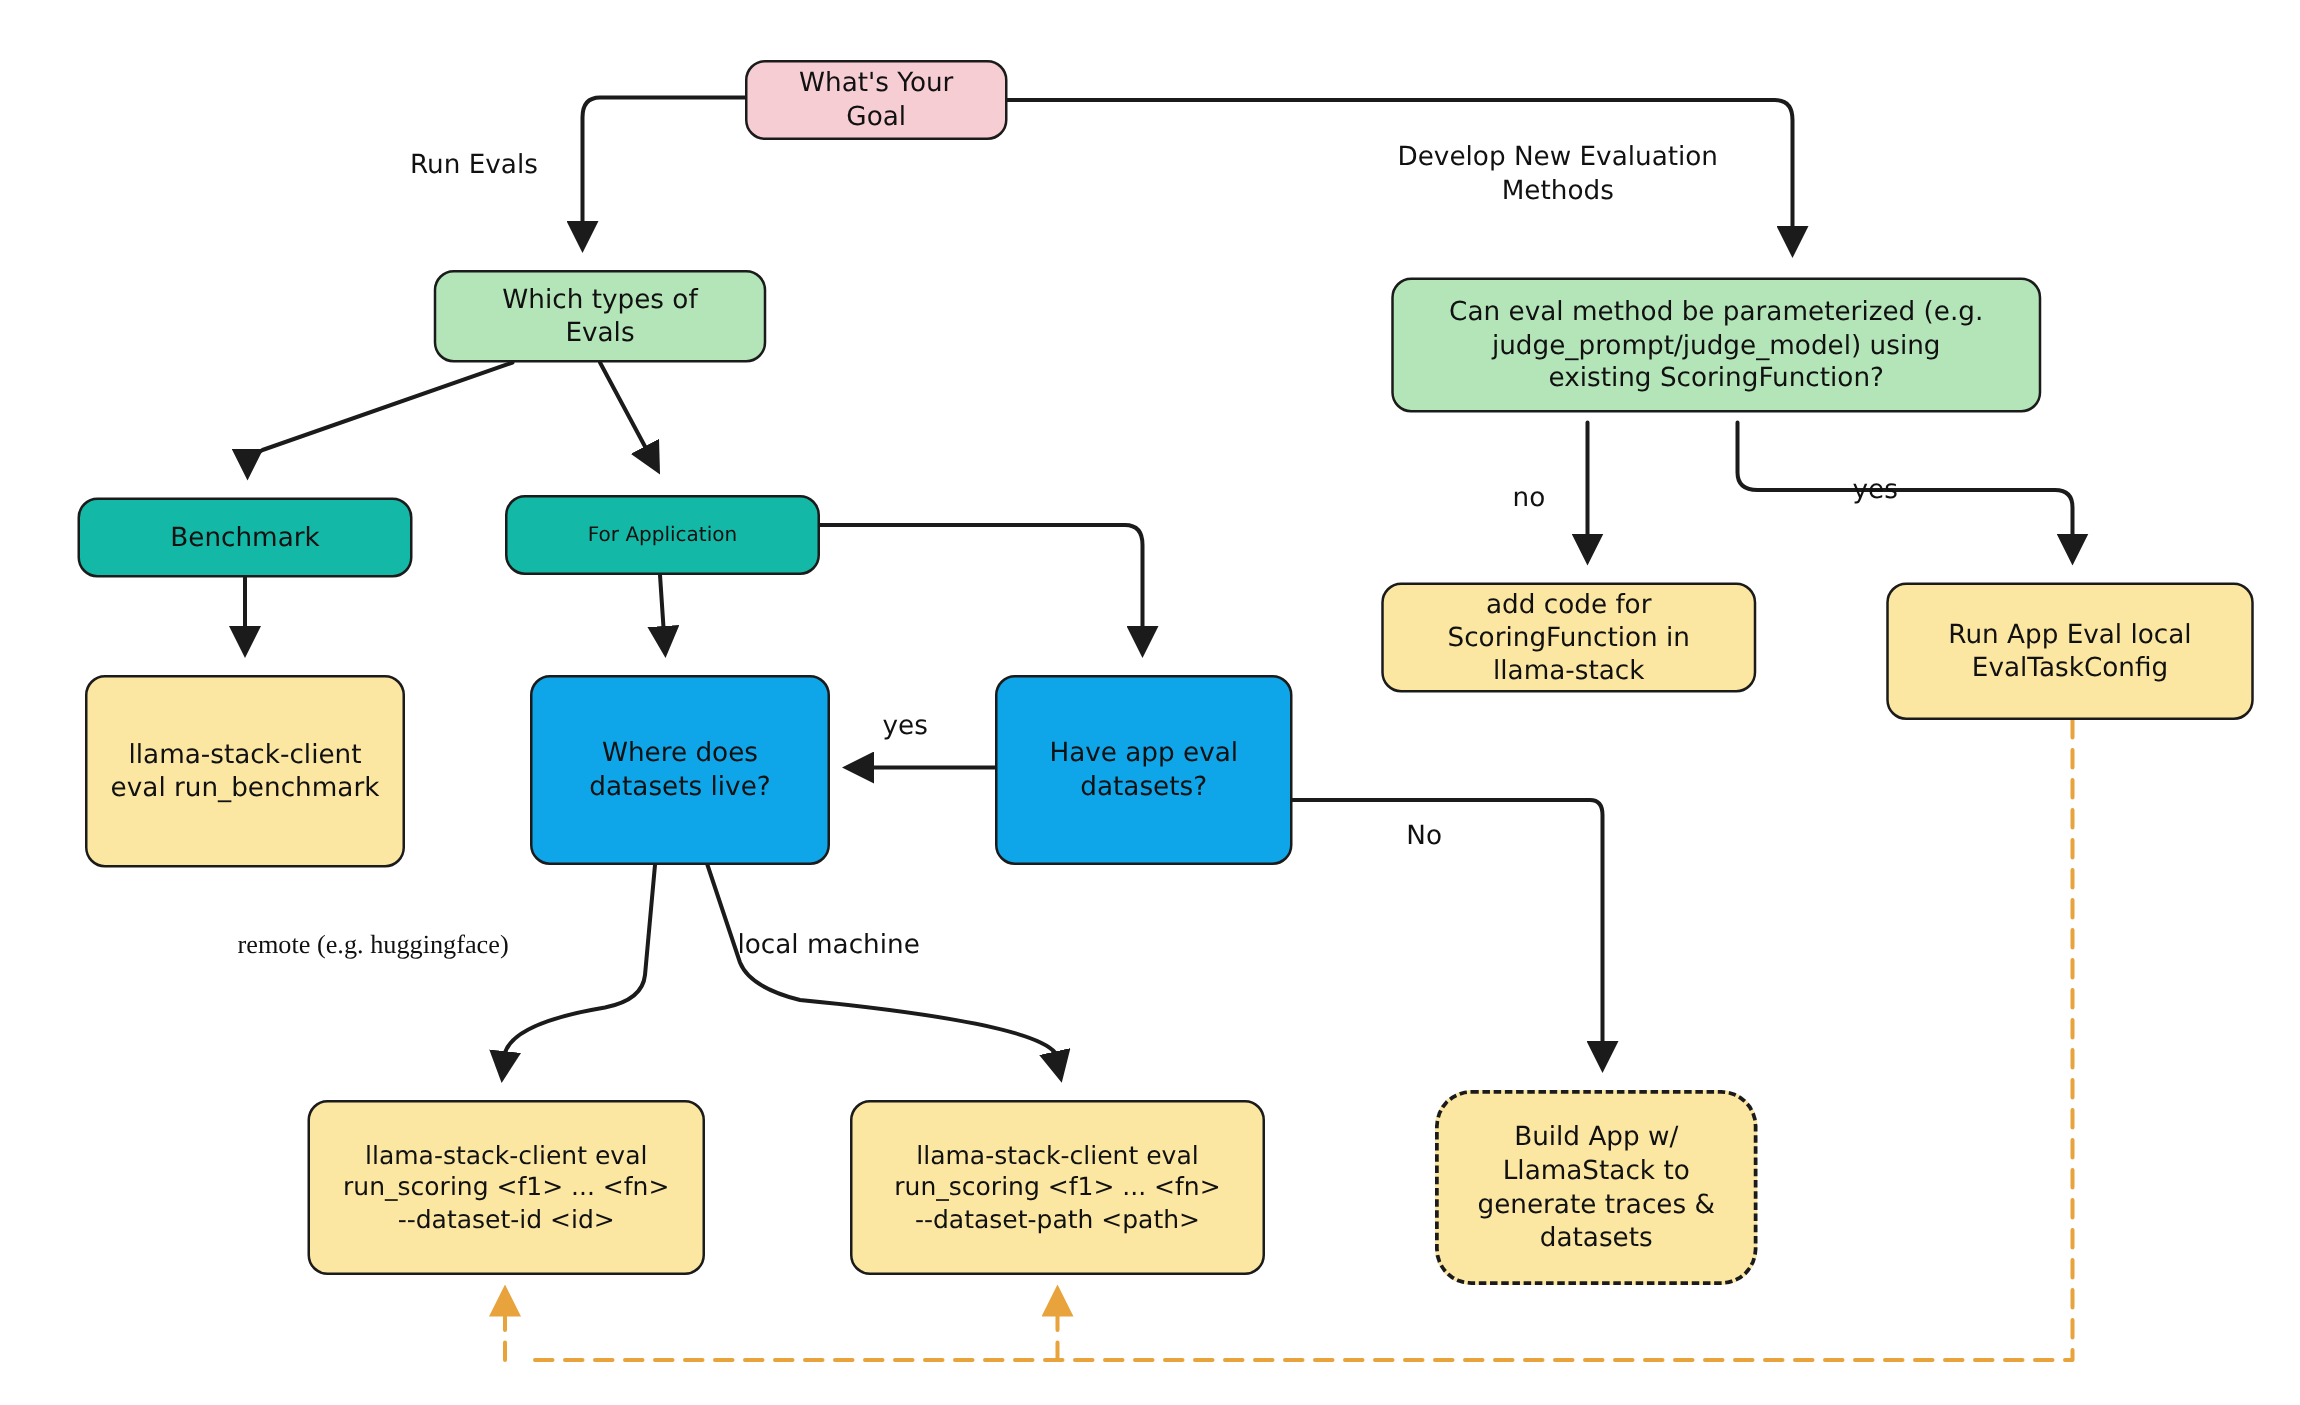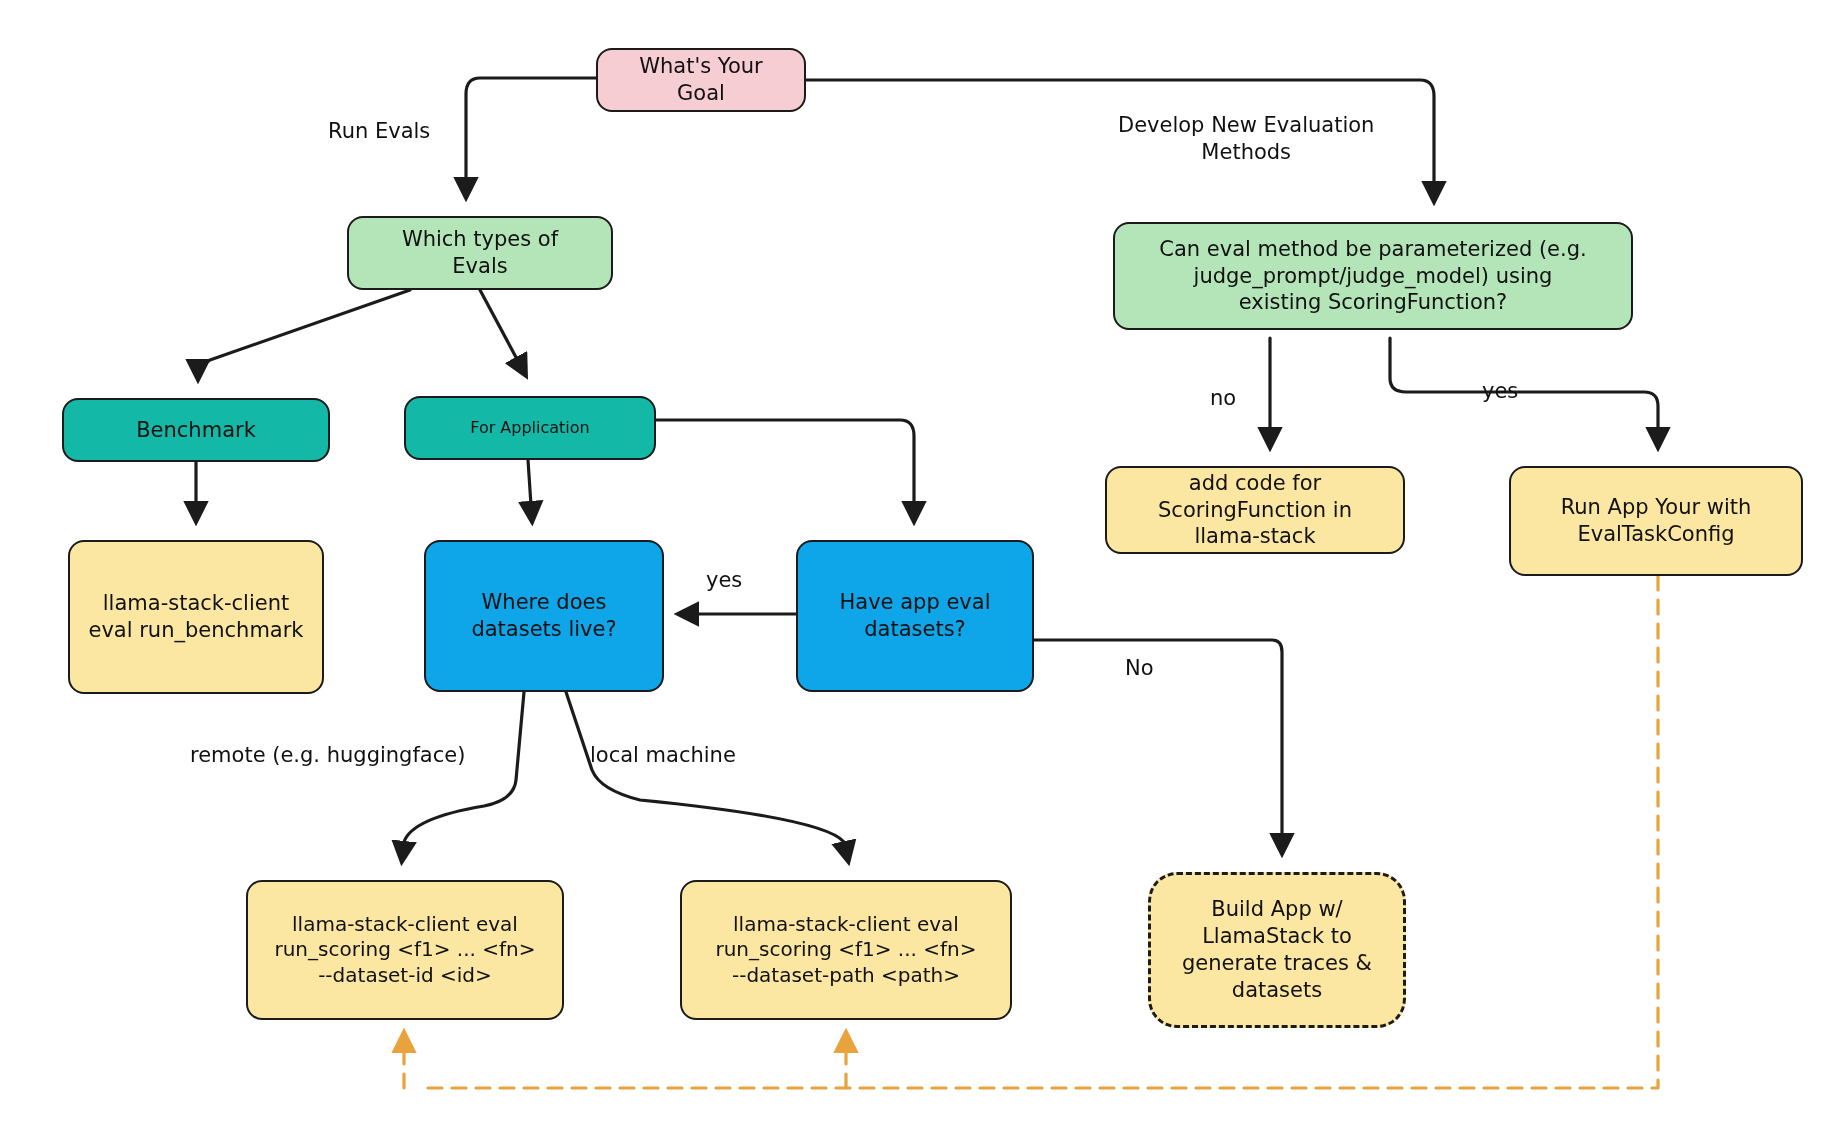--- a/index.html
+++ b/index.html
@@ -116,21 +116,21 @@
 existing ScoringFunction?</div>
 
   <div class="node rounded white" style="left:62px;top:398px;width:268px;height:64px;font-size:21px;">Benchmark</div>
 
   <div class="node rounded white" style="left:404px;top:396px;width:252px;height:64px;font-size:16px;">For Application</div>
 
   <div class="node rounded yellow" style="left:1105px;top:466px;width:300px;height:88px;font-size:21px;">add code for
 ScoringFunction in
 llama-stack</div>
 
-  <div class="node rounded yellow" style="left:1509px;top:466px;width:294px;height:110px;font-size:21px;">Run App Your with
+  <div class="node rounded yellow" style="left:1509px;top:466px;width:294px;height:110px;font-size:21px;">Run App Eval local
 EvalTaskConfig</div>
 
   <div class="node rounded yellow" style="left:68px;top:540px;width:256px;height:154px;font-size:21px;">llama-stack-client
 eval run_benchmark</div>
 
   <div class="node rounded blue" style="left:424px;top:540px;width:240px;height:152px;font-size:21px;">Where does
 datasets live?</div>
 
   <div class="node rounded blue" style="left:796px;top:540px;width:238px;height:152px;font-size:21px;">Have app eval
 datasets?</div>
@@ -154,17 +154,17 @@
 Methods</div>
 
   <div class="edge-label" style="left:1210px;top:385px;font-size:21px;">no</div>
 
   <div class="edge-label" style="left:1482px;top:378px;font-size:21px;">yes</div>
 
   <div class="edge-label" style="left:706px;top:567px;font-size:21px;">yes</div>
 
   <div class="edge-label" style="left:1125px;top:655px;font-size:21px;">No</div>
 
-  <div class="edge-label" style="left:190px;top:742px;font-size:21px;">remote (e.g. huggingface)</div>
+  <div class="edge-label" style="left:190px;top:742px;font-size:21px;font-family:Liberation Serif, serif;">remote (e.g. huggingface)</div>
 
   <div class="edge-label" style="left:590px;top:742px;font-size:21px;">local machine</div>
 
 </div>
 
 </body></html>

